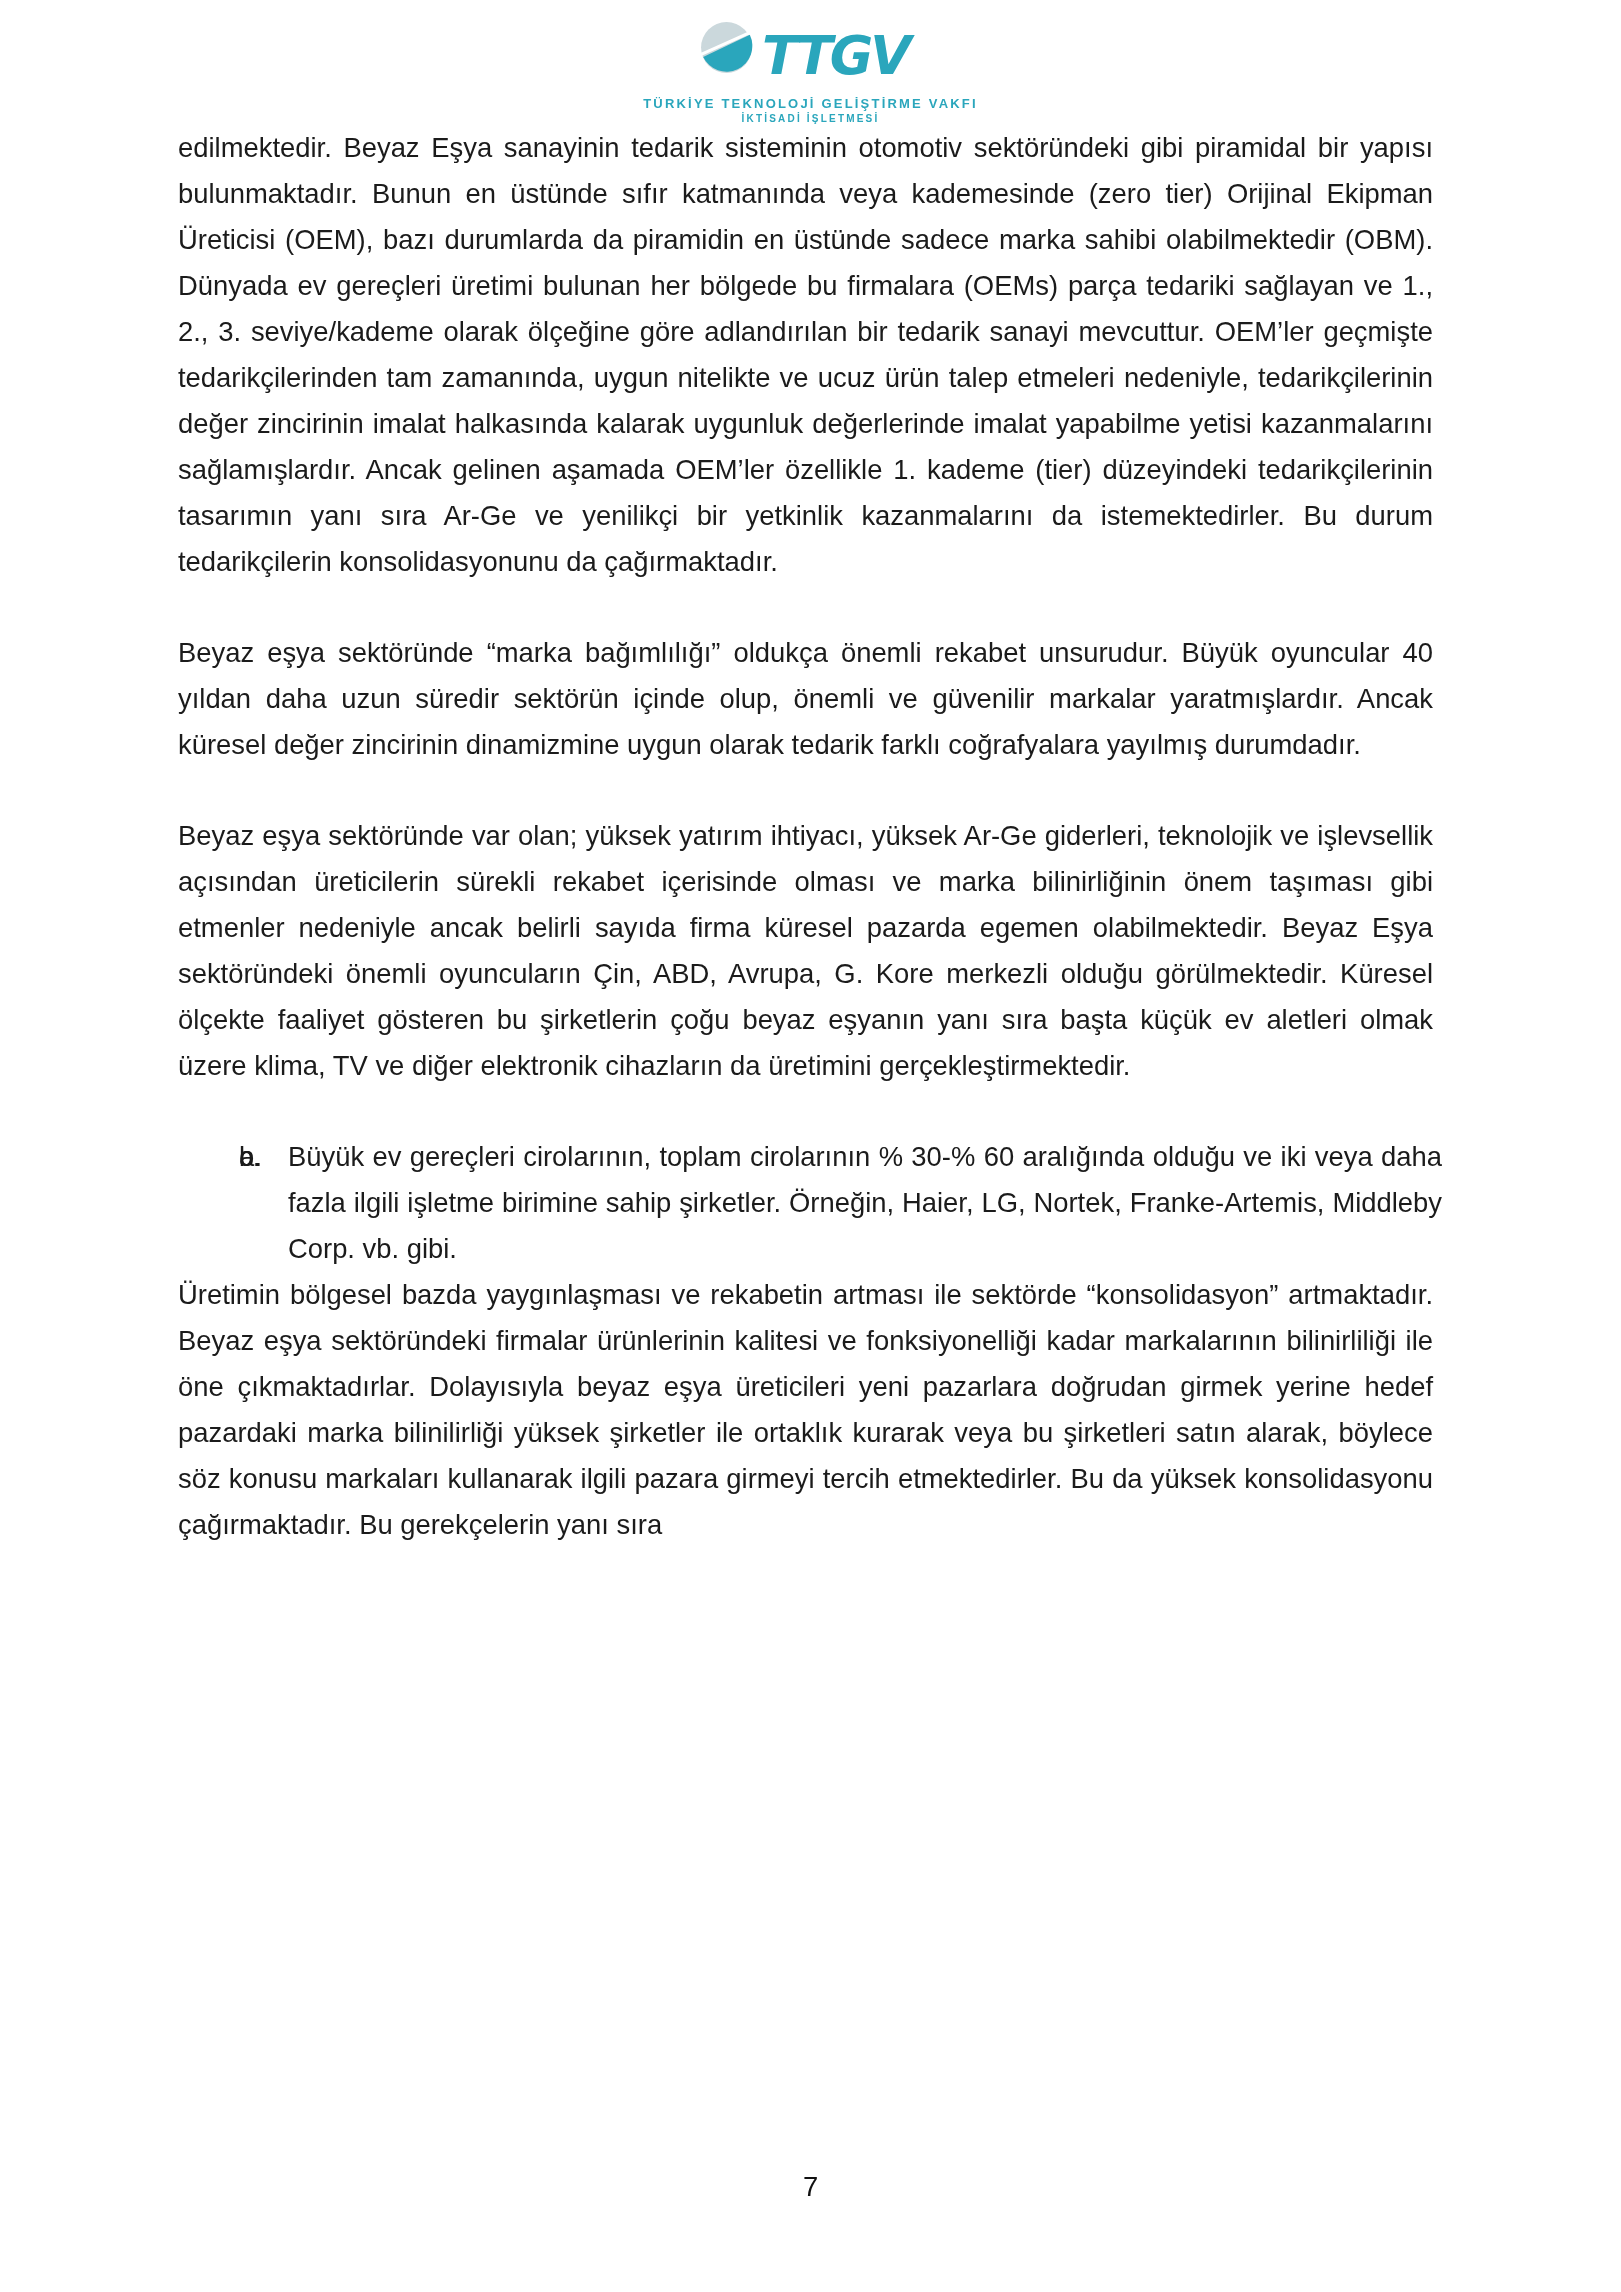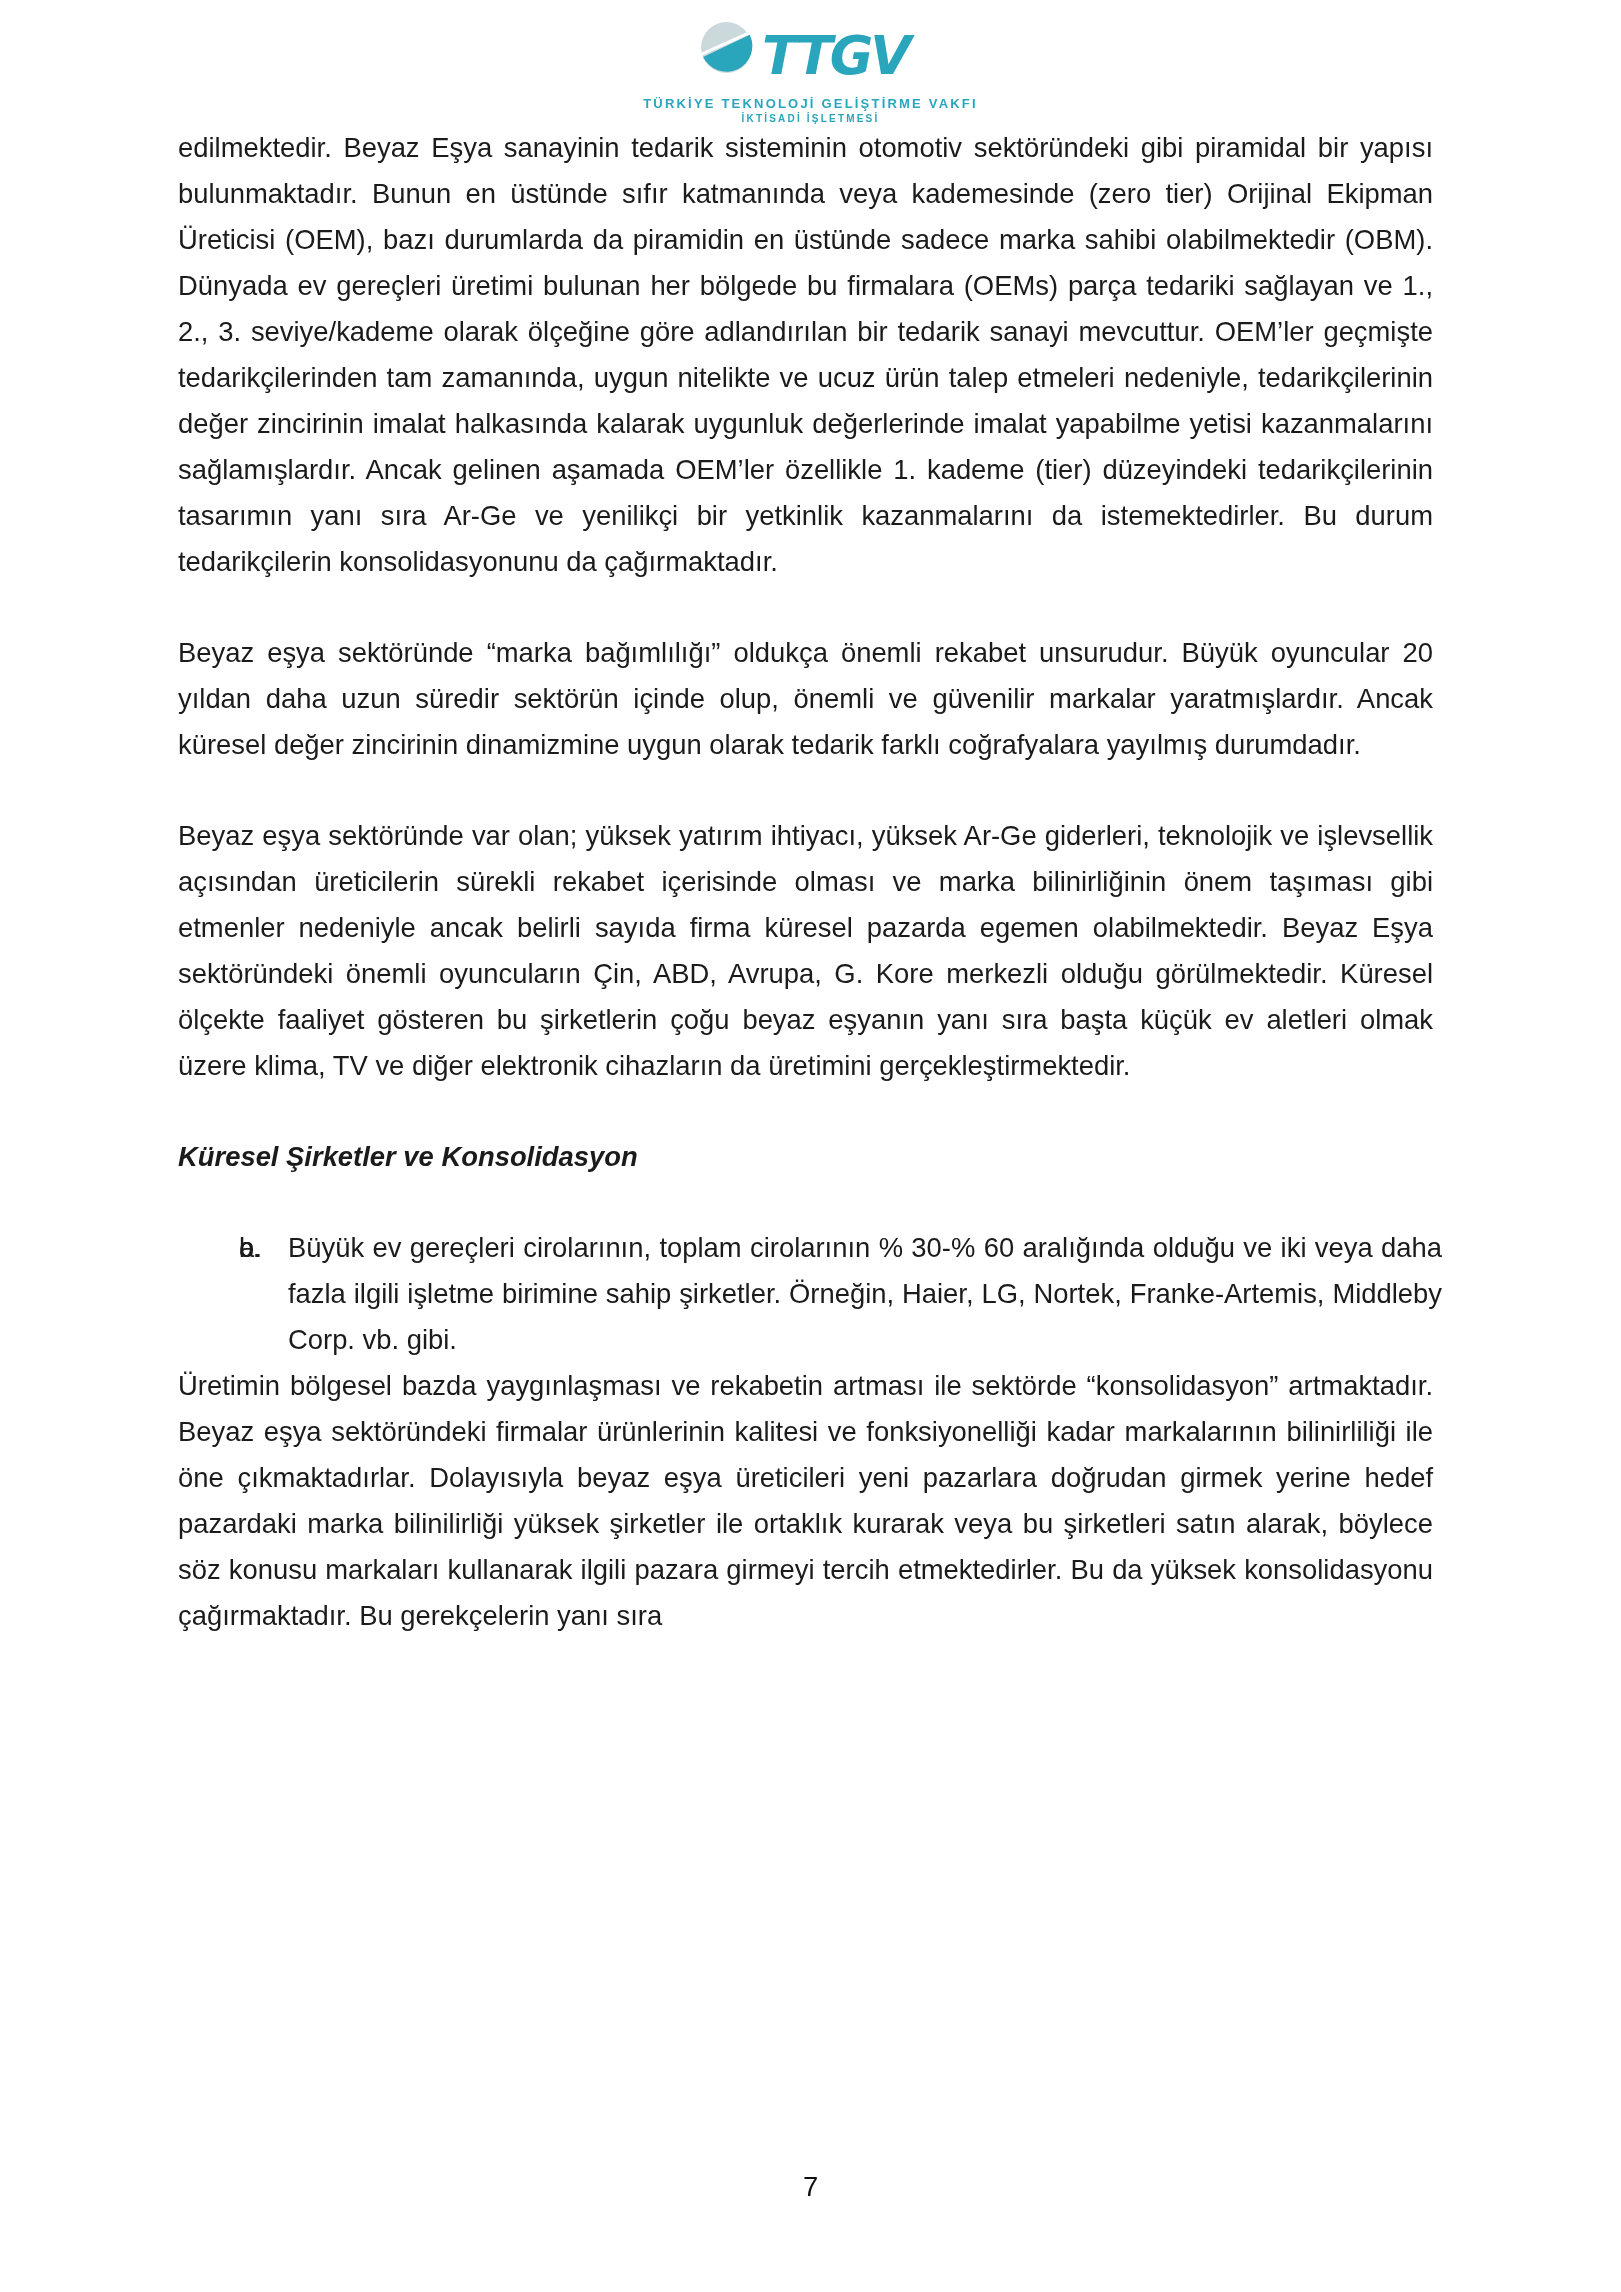--- a/index.html
+++ b/index.html
@@ -107,25 +107,24 @@
         <text x="-2" y="54" font-family="DejaVu Sans, sans-serif" font-size="54" font-weight="bold" font-style="italic" letter-spacing="-3" fill="#2aa6bc">TTGV</text>
       </svg>
     </div>
     <div class="logo-sub1">TÜRKİYE TEKNOLOJİ GELİŞTİRME VAKFI</div>
     <div class="logo-sub2">İKTİSADİ İŞLETMESİ</div>
   </div>
 
   <div class="content">
     <p>edilmektedir. Beyaz Eşya sanayinin tedarik sisteminin otomotiv sektöründeki gibi piramidal bir yapısı bulunmaktadır. Bunun en üstünde sıfır katmanında veya kademesinde (zero tier) Orijinal Ekipman Üreticisi (OEM), bazı durumlarda da piramidin en üstünde sadece marka sahibi olabilmektedir (OBM). Dünyada ev gereçleri üretimi bulunan her bölgede bu firmalara (OEMs) parça tedariki sağlayan ve 1., 2., 3. seviye/kademe olarak ölçeğine göre adlandırılan bir tedarik sanayi mevcuttur. OEM’ler geçmişte tedarikçilerinden tam zamanında, uygun nitelikte ve ucuz ürün talep etmeleri nedeniyle, tedarikçilerinin değer zincirinin imalat halkasında kalarak uygunluk değerlerinde imalat yapabilme yetisi kazanmalarını sağlamışlardır. Ancak gelinen aşamada OEM’ler özellikle 1. kademe (tier) düzeyindeki tedarikçilerinin tasarımın yanı sıra Ar-Ge ve yenilikçi bir yetkinlik kazanmalarını da istemektedirler. Bu durum tedarikçilerin konsolidasyonunu da çağırmaktadır.</p>
 
-    <p>Beyaz eşya sektöründe “marka bağımlılığı” oldukça önemli rekabet unsurudur. Büyük oyuncular 20 yıldan daha uzun süredir sektörün içinde olup, önemli ve güvenilir markalar yaratmışlardır. Ancak küresel değer zincirinin dinamizmine uygun olarak tedarik farklı coğrafyalara yayılmış durumdadır.</p>
+    <p>Beyaz eşya sektöründe “marka bağımlılığı” oldukça önemli rekabet unsurudur. Büyük oyuncular 40 yıldan daha uzun süredir sektörün içinde olup, önemli ve güvenilir markalar yaratmışlardır. Ancak küresel değer zincirinin dinamizmine uygun olarak tedarik farklı coğrafyalara yayılmış durumdadır.</p>
 
     <p>Beyaz eşya sektöründe var olan; yüksek yatırım ihtiyacı, yüksek Ar-Ge giderleri, teknolojik ve işlevsellik açısından üreticilerin sürekli rekabet içerisinde olması ve marka bilinirliğinin önem taşıması gibi etmenler nedeniyle ancak belirli sayıda firma küresel pazarda egemen olabilmektedir. Beyaz Eşya sektöründeki önemli oyuncuların Çin, ABD, Avrupa, G. Kore merkezli olduğu görülmektedir. Küresel ölçekte faaliyet gösteren bu şirketlerin çoğu beyaz eşyanın yanı sıra başta küçük ev aletleri olmak üzere klima, TV ve diğer elektronik cihazların da üretimini gerçekleştirmektedir.</p>
 
-    <h3 class="doc-heading">Küresel Şirketler ve Konsolidasyon</h3>
 
 
     <ul class="doc-list">
       <li>
         <span class="marker">a.</span>
       </li>
       <li>
         <span class="marker">b.</span>
       </li>
       <li>

